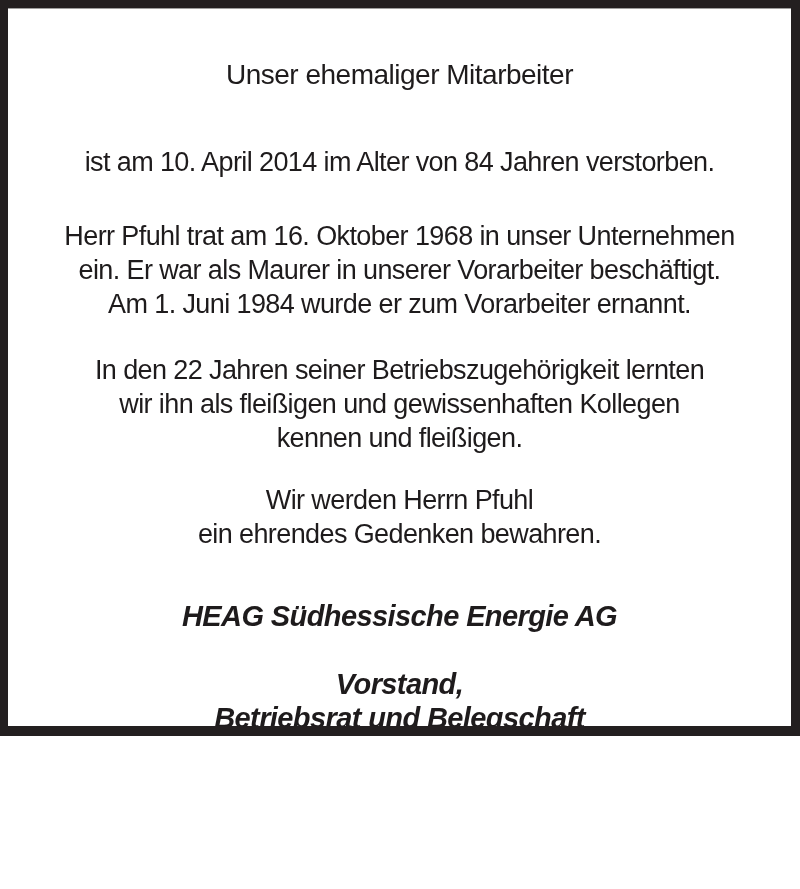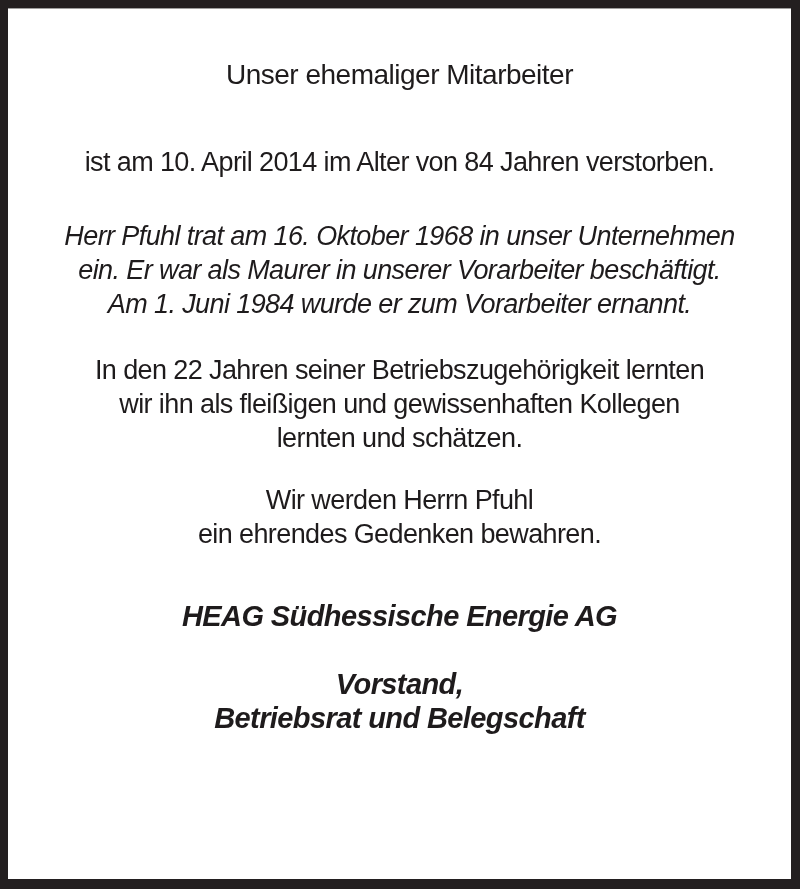--- a/index.html
+++ b/index.html
@@ -9,21 +9,21 @@
   }
   * { margin: 0; padding: 0; box-sizing: border-box; }
   html, body { width: 800px; }
   body {
     font-family: "Liberation Sans", sans-serif;
     background: #ffffff;
   }
   .notice-frame {
     position: relative;
     width: 800px;
-    height: 889px;
+    height: 736px;
     background: var(--background);
     border-style: solid;
     border-color: var(--frame);
     border-top-width: 8px;
     border-left-width: 8px;
     border-right-width: 9px;
     border-bottom-width: 10px;
     overflow: hidden;
   }
   
@@ -55,21 +55,21 @@
     font-size: 76px;
     line-height: 80px;
     letter-spacing: -1.5px;
   }
   .para {
     font-size: 27px;
     line-height: 34px;
     letter-spacing: -0.6px;
   }
   .death-statement { margin-top: 54px; }
-  .career-paragraph { margin-top: 40px; font-style: italic; }
+  .career-paragraph { margin-top: 40px; }
   .tribute-paragraph { margin-top: 32px; }
   .remembrance-paragraph { margin-top: 28px; }
   .company-name {
     margin-top: 48px;
     font-size: 29px;
     line-height: 34px;
     font-weight: bold;
     letter-spacing: -0.6px;
     font-style: italic;
   }
@@ -96,21 +96,21 @@
 
     <div class="para career-paragraph">
       <div>Herr Pfuhl trat am 16. Oktober 1968 in unser Unternehmen</div>
       <div>ein. Er war als Maurer in unserer Vorarbeiter beschäftigt.</div>
       <div>Am 1. Juni 1984 wurde er zum Vorarbeiter ernannt.</div>
     </div>
 
     <div class="para tribute-paragraph">
       <div>In den 22 Jahren seiner Betriebszugehörigkeit lernten</div>
       <div>wir ihn als fleißigen und gewissenhaften Kollegen</div>
-      <div>lernten und schätzen.</div>
+      <div>kennen und fleißigen.</div>
     </div>
 
     <div class="para remembrance-paragraph">
       <div>Wir werden Herrn Pfuhl</div>
       <div>ein ehrendes Gedenken bewahren.</div>
     </div>
 
     <div class="company-name">HEAG Südhessische Energie AG</div>
 
     <div class="signatories">

